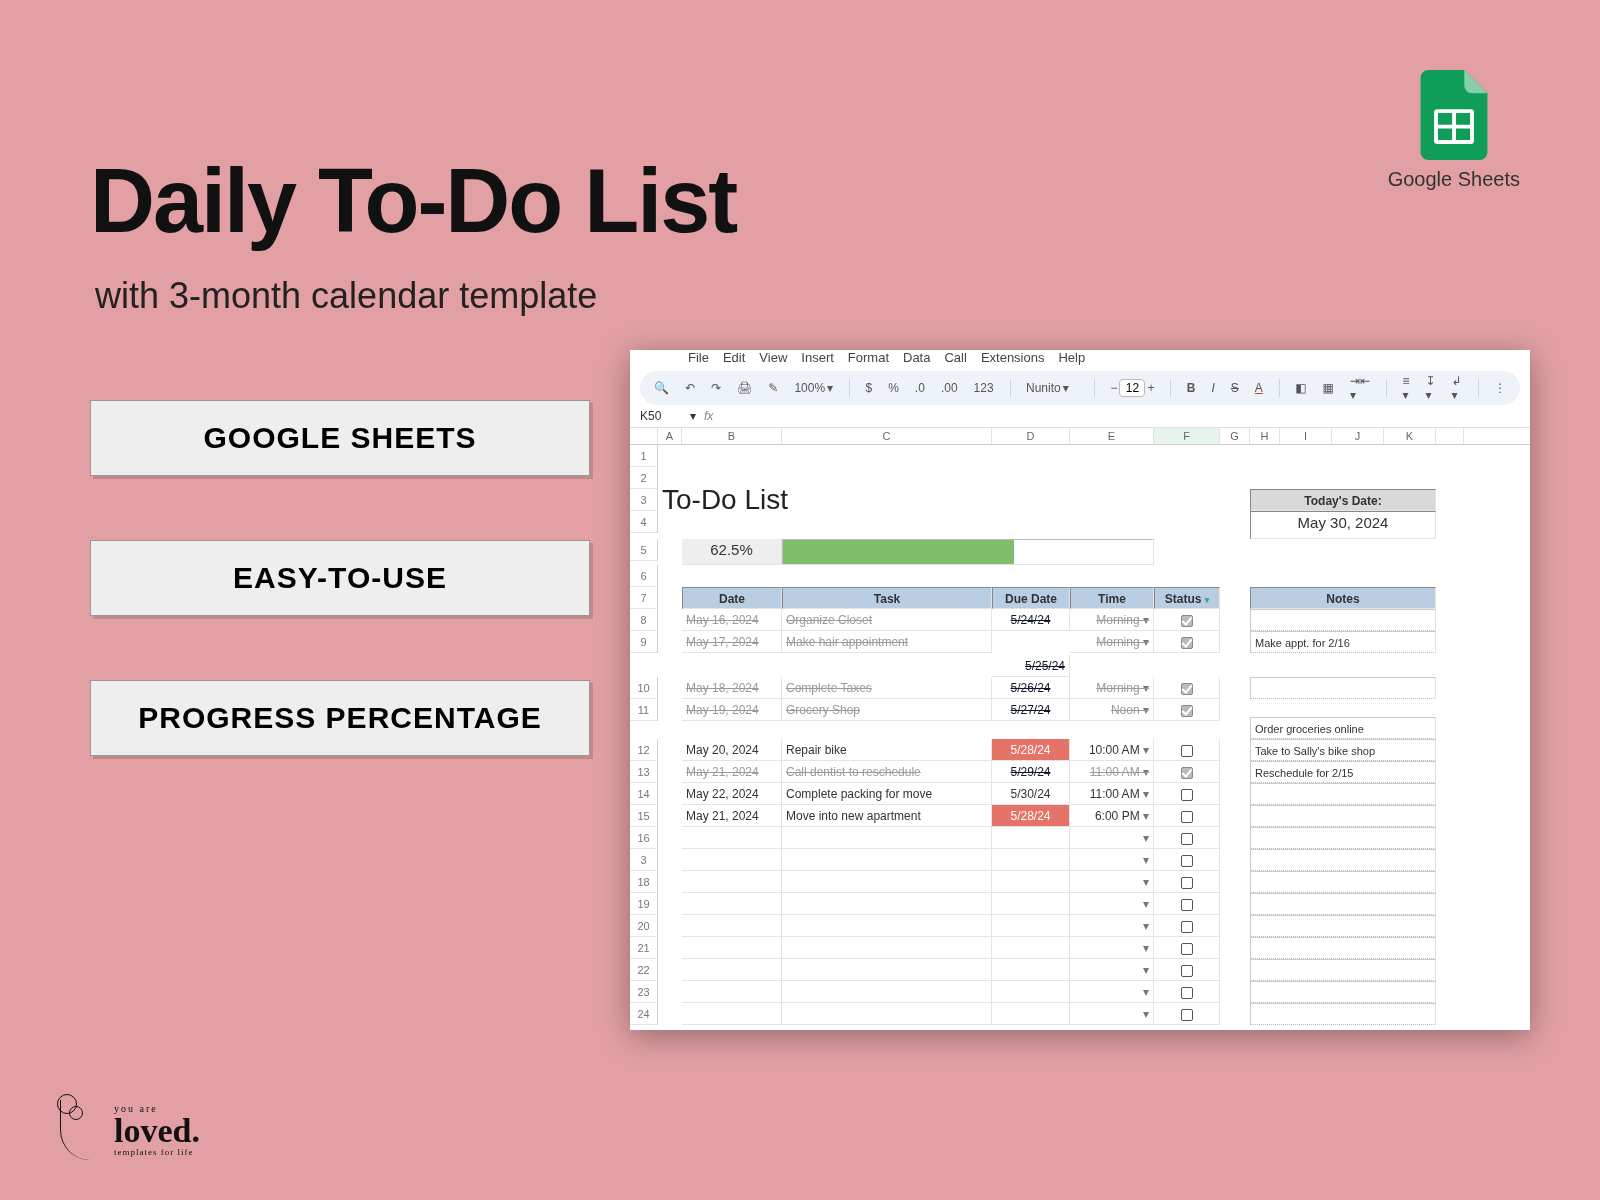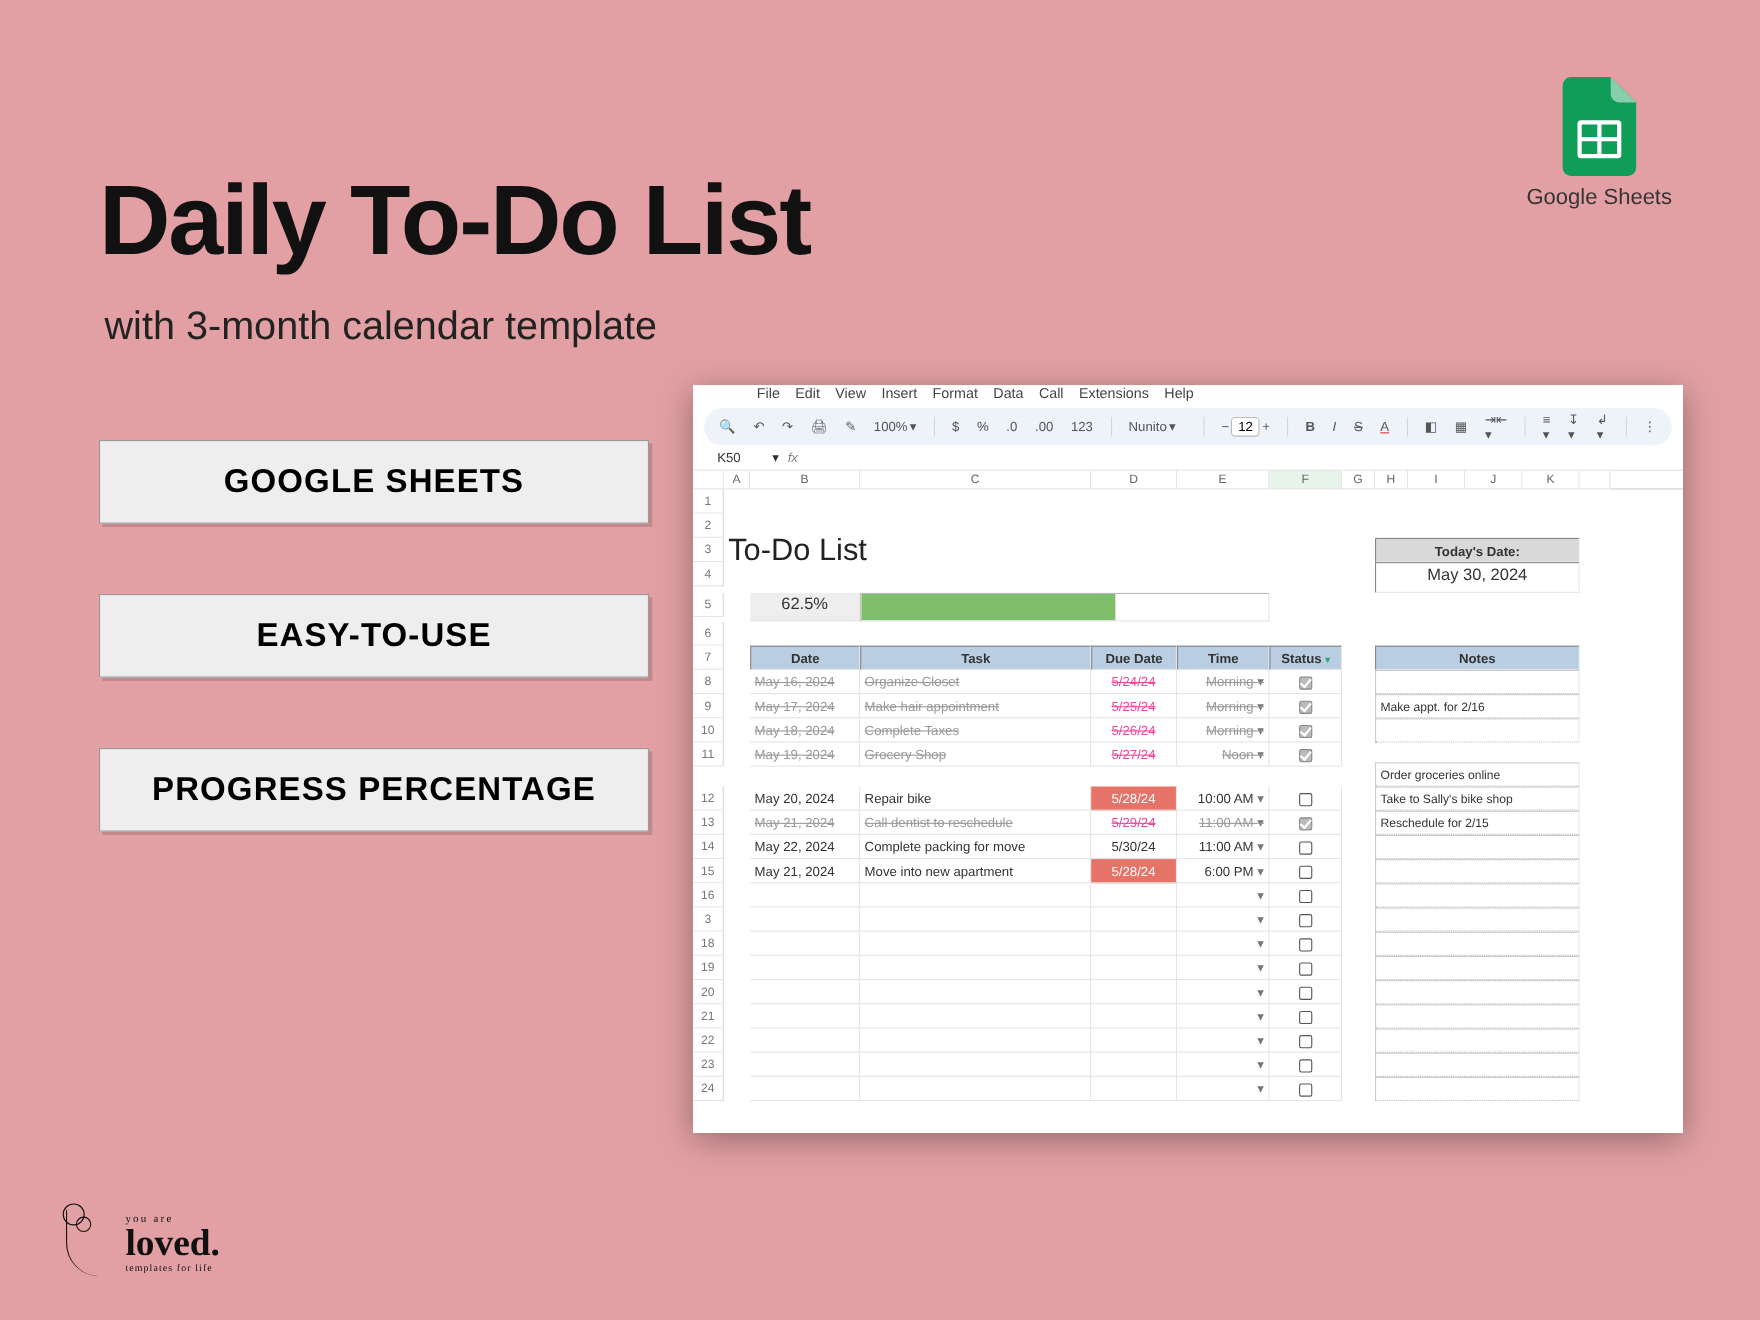--- a/index.html
+++ b/index.html
@@ -121,21 +121,21 @@
   .tb-sep { width:1px; height:18px; background:#cfd6e0; margin:0 4px;}
   .tb-item.font { min-width:60px; }
   .tb-item.size input {
     width:26px; text-align:center; border:1px solid #bbb; border-radius:4px;
     font-size:12px; padding:1px 0;
   }
 
   
   .sw-fxbar {
     display:flex; align-items:center;
-    padding: 4px 22px;
+    padding: 4px 10px;
     border-bottom:1px solid #e0e0e0;
     font-size:12px;
   }
   .sw-fxbar .cellref { width:50px; }
   .sw-fxbar .fx { font-style: italic; color:#888; margin: 0 8px;}
 
   
   .col-headers {
     display:grid;
     grid-template-columns: 28px 24px 100px 210px 78px 84px 66px 30px 30px 52px 52px 52px 28px;
@@ -187,21 +187,21 @@
 
   
   .today-head { background:#d9d9d9; text-align:center; font-weight:600; border:1px solid #888; }
   .today-val  { background:#fff; text-align:center; font-size:15px; border:1px solid #888; height:28px !important; }
 
   
   .thead { background:#b9cde3; font-weight:600; text-align:center; border:1px solid #888; }
 
   .done { color:#9a9a9a; text-decoration: line-through; }
   .due-late { background:#e57368; color:#fff; text-align:center; }
-  .due-done { color:#ec4899; text-align:center; text-decoration: line-through;}
+  .due-done { color:#0f172a; text-align:center; text-decoration: line-through;}
   .time { text-align:right; }
   .dd  { color:#777; text-align:center; }
   .status { text-align:center; }
   .status .box {
     display:inline-block; width:12px; height:12px; border:1.5px solid #555; border-radius:2px;
     vertical-align:middle;
   }
   .status .box.checked { background:#bbb; border-color:#888; position:relative;}
   .status .box.checked::after{
     content:""; position:absolute; left:2px; top:-1px; width:4px; height:8px;
@@ -361,21 +361,21 @@
       <div class="due-done" style="text-align: center;">5/24/24</div>
       <div class="done time">Morning <span class="dd">▾</span></div>
       <div class="status"><span class="box checked"></span></div>
       <div class="noborder"></div>
       <div class="notes-cell notes-dotted" style="grid-column: 9 / 13;"></div>
       <div class="noborder" style="grid-column: 13 / 14;"></div>
       <div class="rownum">9</div>
       <div class="noborder"></div>
       <div class="done">May 17, 2024</div>
       <div class="done">Make hair appointment</div>
-      <div class="due-done" style="text-align: center;">5/25/24</div>
+      <div class="due-done" style="text-align: right; margin-top: 24px;">5/25/24</div>
       <div class="done time">Morning <span class="dd">▾</span></div>
       <div class="status"><span class="box checked"></span></div>
       <div class="noborder"></div>
       <div class="notes-cell notes-dotted" style="grid-column: 9 / 13;">Make appt. for 2/16</div>
       <div class="noborder" style="grid-column: 13 / 14;"></div>
       <div class="rownum">10</div>
       <div class="noborder"></div>
       <div class="done">May 18, 2024</div>
       <div class="done">Complete Taxes</div>
       <div class="due-done" style="text-align: center;">5/26/24</div>

